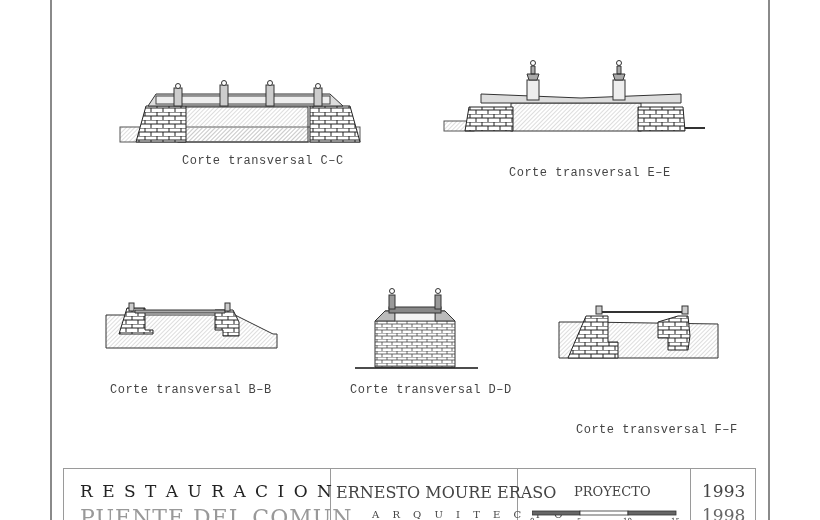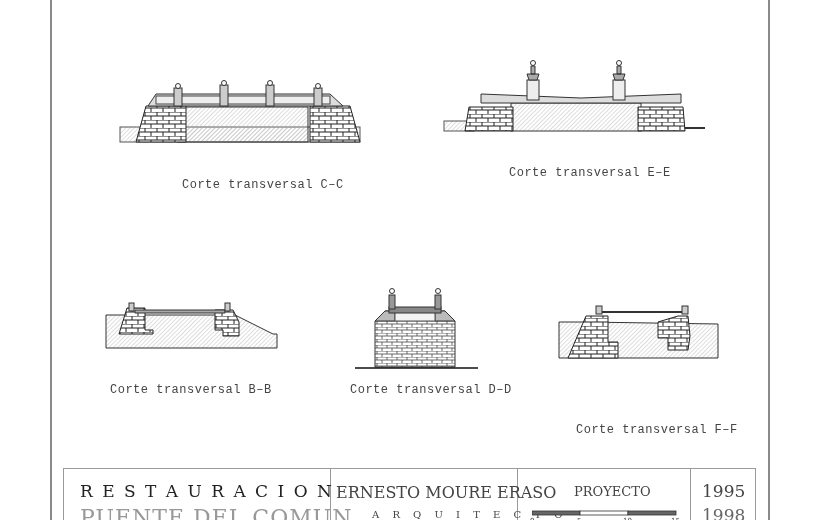--- a/index.html
+++ b/index.html
@@ -42,21 +42,21 @@
   <rect x="38" y="16" width="174" height="8" fill="#eee" stroke="#444"></rect>
   <rect x="56" y="8" width="8" height="18" fill="#ccc" stroke="#333"></rect>
   <rect x="102" y="5" width="8" height="21" fill="#ccc" stroke="#333"></rect>
   <rect x="148" y="5" width="8" height="21" fill="#ccc" stroke="#333"></rect>
   <rect x="196" y="8" width="8" height="18" fill="#ccc" stroke="#333"></rect>
   <circle cx="60" cy="6" r="2.5" fill="#fff" stroke="#333"></circle>
   <circle cx="106" cy="3" r="2.5" fill="#fff" stroke="#333"></circle>
   <circle cx="152" cy="3" r="2.5" fill="#fff" stroke="#333"></circle>
   <circle cx="200" cy="6" r="2.5" fill="#fff" stroke="#333"></circle>
 </svg>
-<div class="caption" style="left:182px;top:178px;">Corte transversal C–C</div>
+<div class="caption" style="left:182px;top:154px;">Corte transversal C–C</div>
 
 <svg class="drawing" style="left:443px;top:58px;" width="265" height="78">
   <rect x="1" y="63" width="30" height="10" fill="url(#hatch)" stroke="#555"></rect>
   <line x1="240" y1="70" x2="262" y2="70" stroke="#333" stroke-width="2"></line>
   <rect x="68" y="45" width="130" height="28" fill="url(#hatch)" stroke="#333"></rect>
   <polygon points="22,73 26,49 70,49 70,73" fill="url(#stone)" stroke="#222"></polygon>
   <polygon points="195,49 240,49 242,73 195,73" fill="url(#stone)" stroke="#222"></polygon>
   <path d="M38 45 L38 36 L138 40 L238 36 L238 45 Z" fill="#ddd" stroke="#333"></path>
   <rect x="84" y="22" width="12" height="20" fill="#eee" stroke="#333"></rect>
   <rect x="170" y="22" width="12" height="20" fill="#eee" stroke="#333"></rect>
@@ -116,15 +116,15 @@
   <svg class="tb-text" style="left:468px;top:41px;" width="150" height="6">
     <rect x="0" y="1" width="48" height="4" fill="#666" stroke="#333" stroke-width="0.8"></rect>
     <rect x="48" y="1" width="48" height="4" fill="#fff" stroke="#333" stroke-width="0.8"></rect>
     <rect x="96" y="1" width="48" height="4" fill="#666" stroke="#333" stroke-width="0.8"></rect>
   </svg>
   <div class="tb-text" style="left:466px;top:48px;font-size:7px;">0</div>
   <div class="tb-text" style="left:513px;top:48px;font-size:7px;">5</div>
   <div class="tb-text" style="left:559px;top:48px;font-size:7px;">10</div>
   <div class="tb-text" style="left:607px;top:48px;font-size:7px;">15</div>
 
-  <div class="tb-text" style="left:638px;top:12px;font-size:17px;color:#444;">1995</div>
+  <div class="tb-text" style="left:638px;top:12px;font-size:17px;color:#444;">1993</div>
   <div class="tb-text" style="left:638px;top:36px;font-size:17px;color:#666;">1998</div>
 </div>
 
 </body></html>

